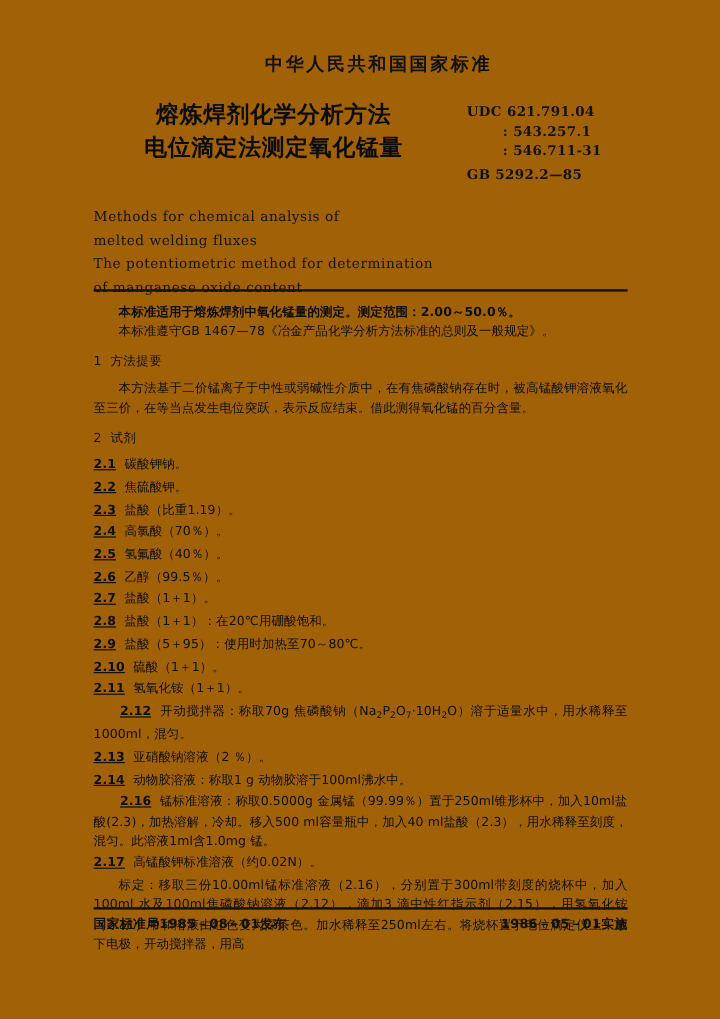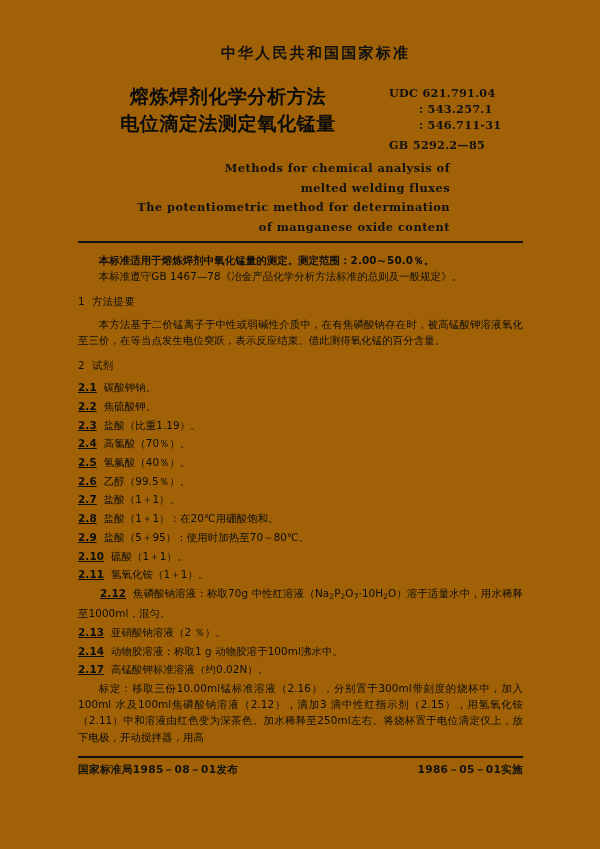--- a/index.html
+++ b/index.html
@@ -68,25 +68,25 @@
     font-size: 11.2px;
     line-height: 1.44;
     letter-spacing: 0.3px;
     color: #111;
   }
   .code-udc { text-align: left; padding-left: 6px; }
   .code-sub { text-align: left; padding-left: 36px; }
   .code-gb  { text-align: left; padding-left: 6px; margin-top: 4px; }
 
   .en-title {
-    margin-top: 2px;
+    margin-top: 14px;
     width: 372px;
-    text-align: right;
+    text-align: left;
     font-family: "DejaVu Serif", "Liberation Serif", serif;
-    font-weight: bold;
+    font-weight: normal;
     font-size: 11.4px;
     line-height: 1.72;
     letter-spacing: 0.45px;
     color: #121212;
   }
 
   
   .rule {
     position: absolute;
     left: 78px;
@@ -247,28 +247,31 @@
       <span class="n">2.9</span><span>盐酸（5＋95）：使用时加热至70～80℃。</span>
     </p>
     <p class="item hang">
       <span class="n">2.10</span><span>硫酸（1＋1）。</span>
     </p>
     <p class="item hang">
       <span class="n">2.11</span><span>氢氧化铵（1＋1）。</span>
     </p>
 
     <p class="item hang2">
-      <span class="n">2.12</span><span>焦磷酸钠溶液：称取70g 中性红溶液（Na</span><sub>2</sub><span>P</span><sub>2</sub><span>O</span><sub>7</sub><span>·10H</span><sub>2</sub><span>O</span><span>）溶于适量水中，用水稀释至1000ml，混匀。</span>
+      <span class="n">2.12</span><span>开动搅拌器：称取70g 焦磷酸钠（Na</span><sub>2</sub><span>P</span><sub>2</sub><span>O</span><sub>7</sub><span>·10H</span><sub>2</sub><span>O</span><span>）溶于适量水中，用水稀释至1000ml，混匀。</span>
     </p>
 
     <p class="item hang">
       <span class="n">2.13</span><span>亚硝酸钠溶液（2 ％）。</span>
     </p>
     <p class="item hang">
       <span class="n">2.14</span><span>动物胶溶液：称取1 g 动物胶溶于100ml沸水中。</span>
+    </p>
+    <p class="item hang2">
+      <span class="n">2.16</span><span>锰标准溶液：称取0.5000g 金属锰（99.99％）置于250ml锥形杯中，加入10ml盐酸(2.3)，加热溶解，冷却。移入500 ml容量瓶中，加入40 ml盐酸（2.3），用水稀释至刻度，混匀。此溶液1ml含1.0mg 锰。</span>
     </p>
     <p class="item hang">
       <span class="n">2.17</span><span>高锰酸钾标准溶液（约0.02N）。</span>
     </p>
 
     <p class="sub-para">标定：移取三份10.00ml锰标准溶液（2.16），分别置于300ml带刻度的烧杯中，加入100ml 水及100ml焦磷酸钠溶液（2.12），滴加3 滴中性红指示剂（2.15），用氢氧化铵（2.11）中和溶液由红色变为深茶色。加水稀释至250ml左右。将烧杯置于电位滴定仪上，放下电极，开动搅拌器，用高</p>
 
   </div>
 
   <div class="rule rule-bottom"></div>

